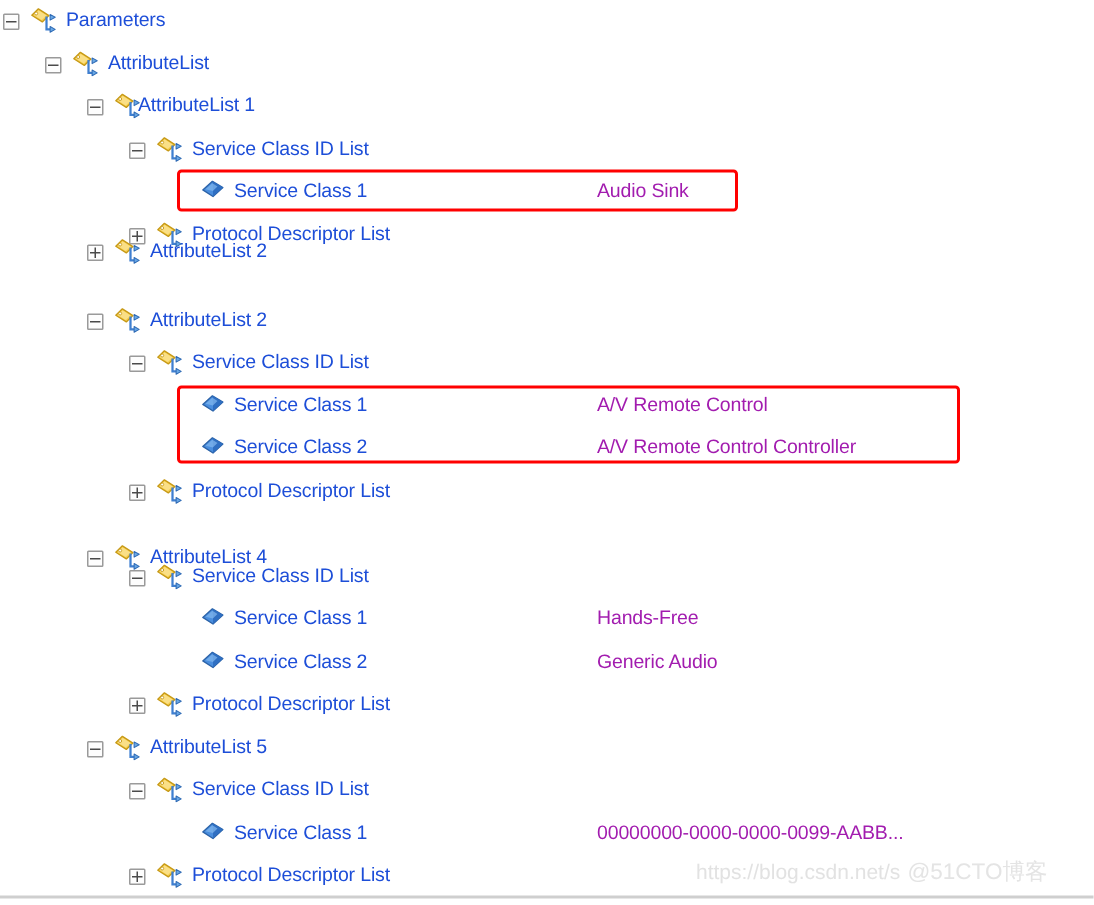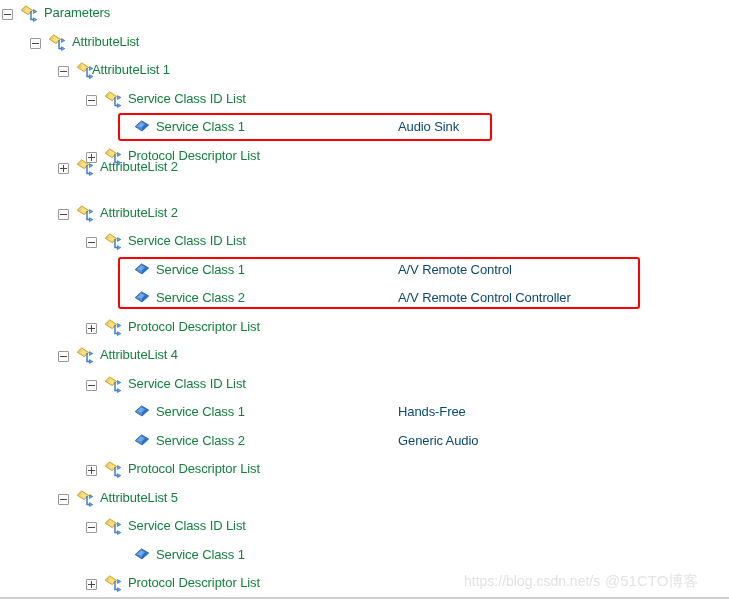--- a/index.html
+++ b/index.html
@@ -68,31 +68,31 @@
     position: absolute;
     top: 6px;
     width: 16px;
     height: 15px;
   }
 
   .label {
     position: absolute;
     top: 5px;
     font-size: 13px;
-    color: #15803d;
+    color: #1d4ed8;
     white-space: nowrap;
     letter-spacing: -0.1px;
   }
 
   .value {
     position: absolute;
     left: 398px;
     top: 5px;
     font-size: 13px;
-    color: #0c4a6e;
+    color: #a21caf;
     white-space: nowrap;
     letter-spacing: -0.1px;
   }
 
   .highlight-box {
     position: absolute;
     border: 2px solid #ff0000;
     border-radius: 3px;
     box-sizing: border-box;
     pointer-events: none;
@@ -277,21 +277,21 @@
             <path d="M1.2 5.2 L5.6 0.9 L12.6 5.4 L8.2 9.6 Z" fill="#f7cf4e" stroke="#c79a18" stroke-width="0.9" stroke-linejoin="round"></path>
             <path d="M2.6 5.0 L5.8 2.0 L11.0 5.4 L7.8 8.4 Z" fill="#fadf86" stroke="none"></path>
             <circle cx="4.1" cy="4.0" r="1.0" fill="#ffffff" stroke="#c79a18" stroke-width="0.6"></circle>
             <path d="M11.0 6.0 L11.0 14.6 L14.6 14.6" fill="none" stroke="#3f7fd0" stroke-width="1.5"></path>
             <path d="M13.4 4.6 l3.4 1.9 l-3.4 1.9 z" fill="#69a8e6" stroke="#2f6bb5" stroke-width="0.7" stroke-linejoin="round"></path>
             <path d="M13.4 12.7 l3.4 1.9 l-3.4 1.9 z" fill="#69a8e6" stroke="#2f6bb5" stroke-width="0.7" stroke-linejoin="round"></path>
           </g>
         </svg></span>
       <span class="label" style="left: 128px;">Protocol Descriptor List</span>
     </div>
-    <div class="row" style="top: 342px;">
+    <div class="row" style="top: 358px;">
       <div class="expander" style="left: 58px;"></div>
       <span class="icon-folder" style="left: 76px;"><svg width="19" height="17" viewBox="0 0 19 17">
           <g>
             <path d="M1.2 5.2 L5.6 0.9 L12.6 5.4 L8.2 9.6 Z" fill="#f7cf4e" stroke="#c79a18" stroke-width="0.9" stroke-linejoin="round"></path>
             <path d="M2.6 5.0 L5.8 2.0 L11.0 5.4 L7.8 8.4 Z" fill="#fadf86" stroke="none"></path>
             <circle cx="4.1" cy="4.0" r="1.0" fill="#ffffff" stroke="#c79a18" stroke-width="0.6"></circle>
             <path d="M11.0 6.0 L11.0 14.6 L14.6 14.6" fill="none" stroke="#3f7fd0" stroke-width="1.5"></path>
             <path d="M13.4 4.6 l3.4 1.9 l-3.4 1.9 z" fill="#69a8e6" stroke="#2f6bb5" stroke-width="0.7" stroke-linejoin="round"></path>
             <path d="M13.4 12.7 l3.4 1.9 l-3.4 1.9 z" fill="#69a8e6" stroke="#2f6bb5" stroke-width="0.7" stroke-linejoin="round"></path>
           </g>
@@ -378,20 +378,21 @@
     </div>
     <div class="row" style="top: 541.5px;">
       <span class="icon-leaf" style="left: 134px;"><svg width="16" height="15" viewBox="0 0 16 15">
           <g>
             <path d="M7.6 0.9 L14.6 5.0 L8.0 11.0 L1.2 6.6 Z" fill="#4a8ede" stroke="#2c63a8" stroke-width="0.9" stroke-linejoin="round"></path>
             <path d="M7.6 0.9 L14.6 5.0 L8.0 11.0 L8.0 5.3 Z" fill="#2f6fc2" stroke="none"></path>
             <path d="M3.0 6.2 L7.6 2.2 L11.0 4.3 L7.9 7.4 Z" fill="#7fb4ec" stroke="none" opacity="0.75"></path>
           </g>
         </svg></span>
       <span class="label" style="left: 156px;">Service Class 1</span>
+      <span class="value">00000000-0000-0000-0099-AABB...</span>
     </div>
     <div class="row" style="top: 570px;">
       <div class="expander plus" style="left: 86px;"></div>
       <span class="icon-folder" style="left: 104px;"><svg width="19" height="17" viewBox="0 0 19 17">
           <g>
             <path d="M1.2 5.2 L5.6 0.9 L12.6 5.4 L8.2 9.6 Z" fill="#f7cf4e" stroke="#c79a18" stroke-width="0.9" stroke-linejoin="round"></path>
             <path d="M2.6 5.0 L5.8 2.0 L11.0 5.4 L7.8 8.4 Z" fill="#fadf86" stroke="none"></path>
             <circle cx="4.1" cy="4.0" r="1.0" fill="#ffffff" stroke="#c79a18" stroke-width="0.6"></circle>
             <path d="M11.0 6.0 L11.0 14.6 L14.6 14.6" fill="none" stroke="#3f7fd0" stroke-width="1.5"></path>
             <path d="M13.4 4.6 l3.4 1.9 l-3.4 1.9 z" fill="#69a8e6" stroke="#2f6bb5" stroke-width="0.7" stroke-linejoin="round"></path>

